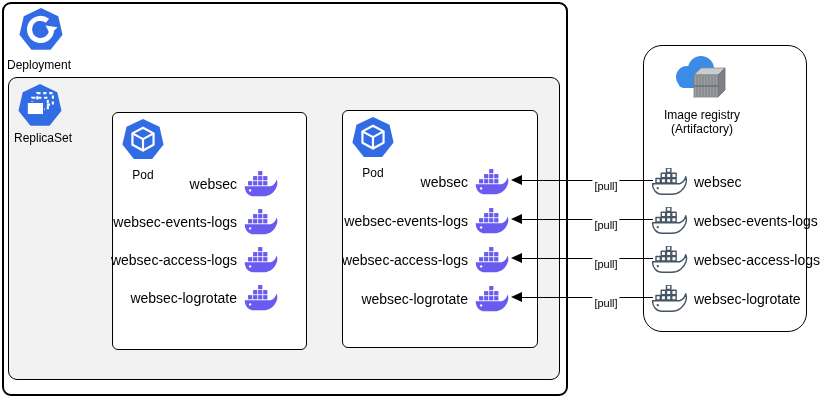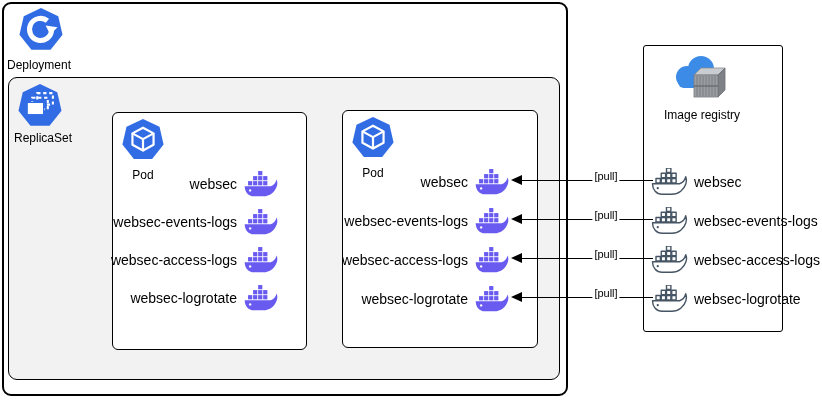--- a/index.html
+++ b/index.html
@@ -7,21 +7,21 @@
     position:relative;width:822px;height:401px;background:#fff;overflow:hidden;
     font-family:"Liberation Sans", sans-serif;color:#000;
   }
   .defs{position:absolute;width:0;height:0;}
   .box{position:absolute;box-sizing:border-box;background:#fff;border:1.3px solid #000;}
   .outer{left:2px;top:2px;width:566px;height:394px;border-width:2px;border-radius:9px;}
   .gray{left:8px;top:77px;width:552px;height:303px;background:#F2F2F2;border-radius:9px;}
   .pod{width:196px;height:238px;border-radius:6px;}
   .pod1{left:112px;top:112px;width:195px;}
   .pod2{left:342px;top:110px;}
-  .registry{left:643px;top:45px;width:140px;height:287px;border-radius:3px;}
+  .registry{left:643px;top:45px;width:164px;height:287px;border-radius:19px;}
   .k8s-icon{position:absolute;width:46px;height:46px;}
   .node-label{position:absolute;font-size:12px;line-height:14px;white-space:nowrap;}
   .dep-icon{left:14px;top:3px;}
   .dep-label{left:3px;top:54px;}
   .rs-icon{left:8px;top:5px;}
   .rs-label{left:5px;top:53px;}
   .pod-icon{left:8px;top:5px;width:44px;height:44px;}
   .pod-label{left:8px;top:55px;width:44px;text-align:center;}
   .rows{position:absolute;display:flex;flex-direction:column;}
   .pod .rows{top:57px;left:8px;right:26px;gap:10px;}
@@ -31,21 +31,21 @@
   .cname{font-size:14px;white-space:nowrap;}
   .registry .rows{top:122px;left:6px;right:2px;gap:11px;}
   .rrow{height:28px;display:flex;align-items:center;justify-content:flex-start;gap:4px;}
   .rrow .whale{width:40px;height:28px;flex-shrink:0;}
   .reg-icon{position:absolute;left:26px;top:8px;width:58px;height:50px;}
   .reg-title{position:absolute;left:0;top:62px;width:116px;text-align:center;font-size:12px;line-height:14px;}
   .pull-arrow{position:absolute;left:511px;width:142px;height:28px;}
   .pull-line{position:absolute;left:8px;right:0;top:13px;border-top:1.5px solid #000;}
   .pull-head{position:absolute;left:0;top:8px;width:0;height:0;
     border-top:5px solid transparent;border-bottom:5px solid transparent;border-right:11px solid #000;}
-  .pull-label{position:absolute;left:95px;top:2px;transform:translateX(-50%);
+  .pull-label{position:absolute;left:95px;top:12px;transform:translateX(-50%);
     background:#fff;padding:0 2px;font-size:11px;line-height:15px;white-space:nowrap;}
 </style>
 </head>
 <body>
 
 <div class="canvas">
 
   <svg class="defs" aria-hidden="true">
     <symbol id="whale-solid" viewBox="0 0 44 32">
       <g fill="#6A5BF0">
@@ -197,20 +197,21 @@
         <line x1="33" y1="22" x2="33" y2="42"></line>
           <line x1="36" y1="22" x2="36" y2="42"></line>
         <line x1="39" y1="22" x2="39" y2="42"></line>
           <line x1="42" y1="22" x2="42" y2="42"></line>
         <line x1="45" y1="22" x2="45" y2="42"></line>
       </g>
       <line x1="24" y1="32" x2="48" y2="32" stroke="#6a6d70" stroke-width="1.4"></line>
     </svg>
     <div class="reg-title">
       <div>Image registry</div>
+      <div>(Artifactory)</div>
     </div>
     <div class="rows">
 
         <div class="rrow">
           <svg class="whale">
             <use href="#whale-outline"></use>
           </svg>
           <span class="cname">websec</span>
         </div>
 

